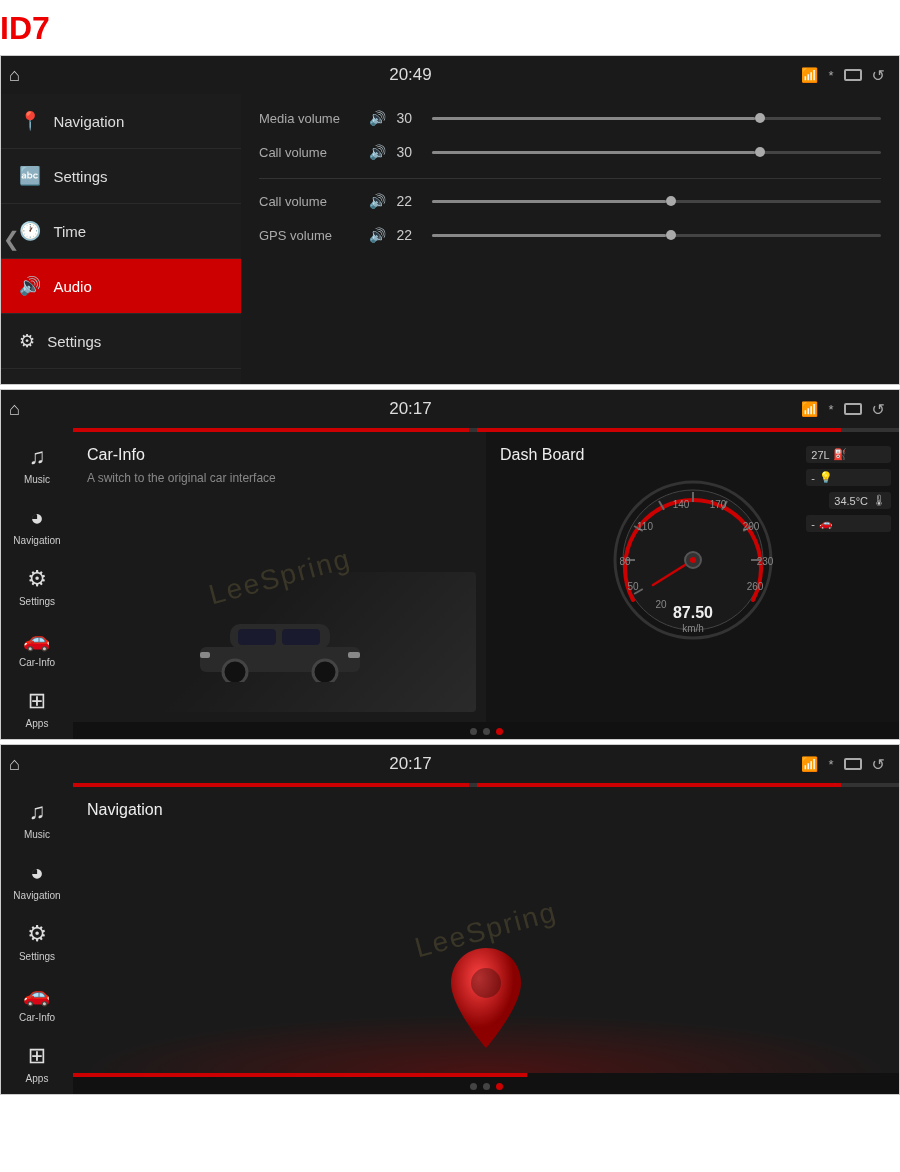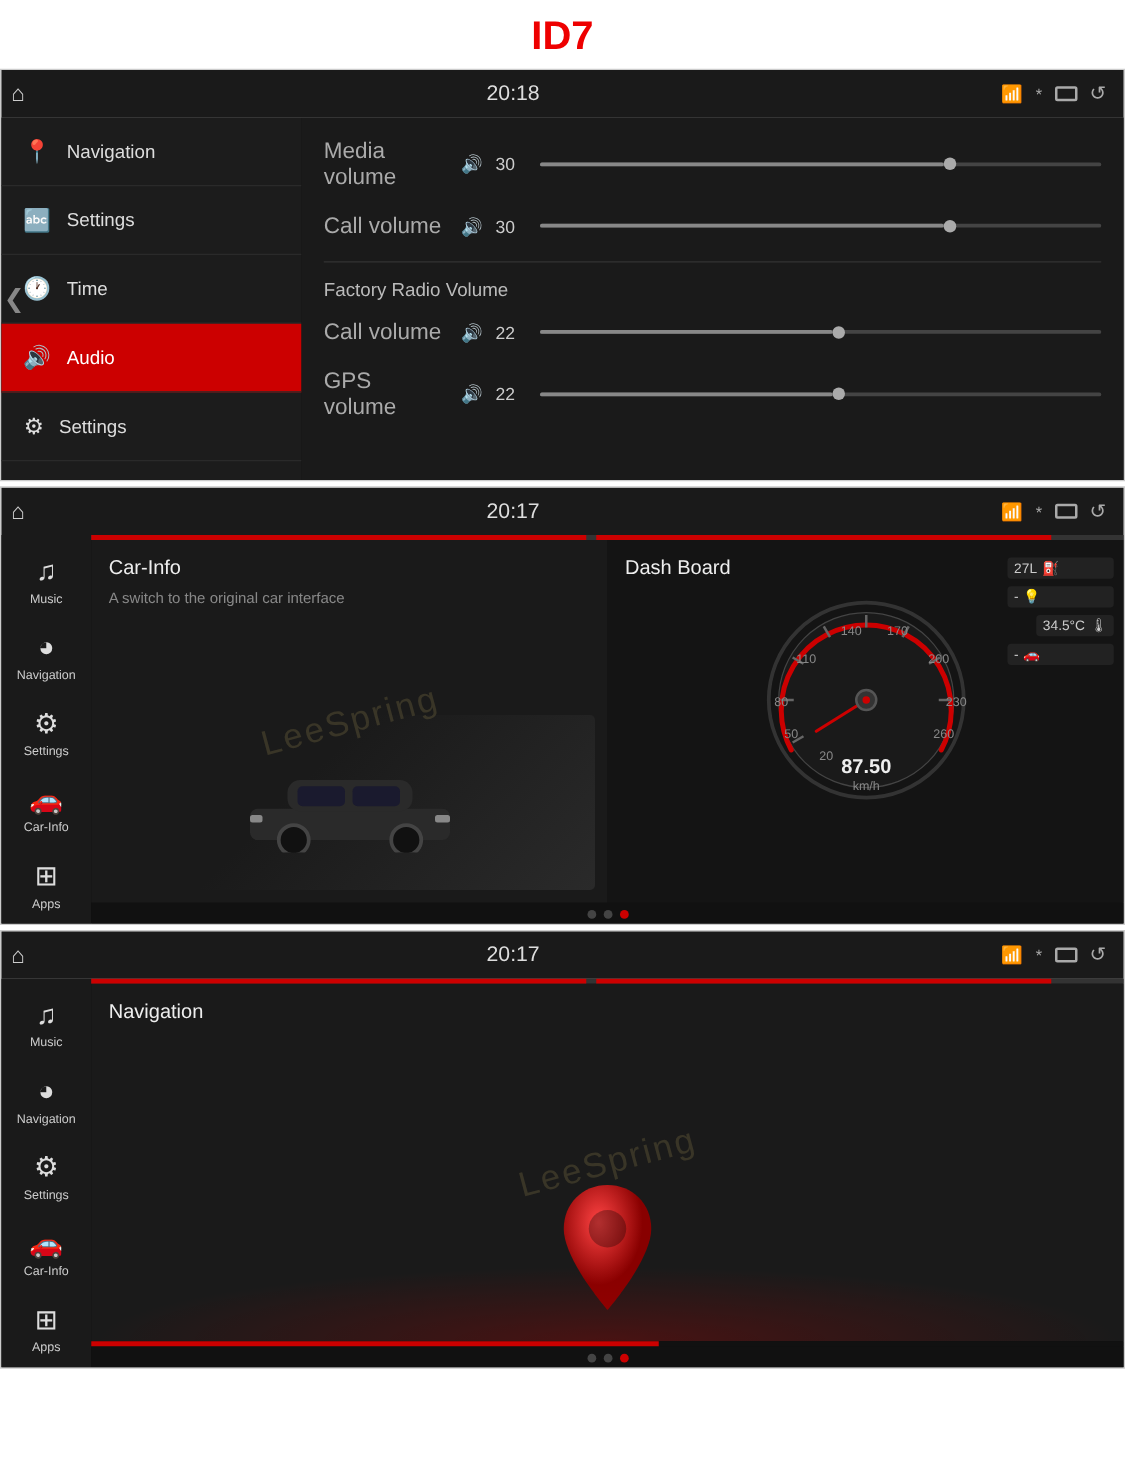--- a/index.html
+++ b/index.html
@@ -5,21 +5,20 @@
     * { box-sizing: border-box; margin: 0; padding: 0; }
     body {
       width: 900px;
       background: #fff;
       font-family: Arial, sans-serif;
       overflow-x: hidden;
     }
 
     
     .product-title {
-      text-align: center;
       font-size: 32px;
       font-weight: bold;
       color: #e00;
       padding: 10px 0 8px;
       background: #fff;
     }
 
     
     .screen-panel {
       width: 900px;
@@ -97,21 +96,21 @@
       font-weight: normal;
     }
 
     
     .volume-row {
       display: flex;
       align-items: center;
       margin-bottom: 18px;
       gap: 10px;
     }
-    .volume-label { color: #aaa; font-size: 18px; width: 100px; flex-shrink: 0; }
+    .volume-label { color: #aaa; font-size: 13px; width: 100px; flex-shrink: 0; }
     .volume-icon { color: #aaa; font-size: 14px; }
     .volume-value { color: #ccc; font-size: 14px; width: 26px; }
     .slider-track {
       flex: 1;
       height: 3px;
       background: #444;
       border-radius: 2px;
       position: relative;
     }
     .slider-fill {
@@ -242,21 +241,21 @@
 <body>
 
 <div class="product-title">ID7</div>
 
 <div class="screen-panel">
 
   <div class="status-bar">
     <div class="status-bar-left">
       <span class="home-icon">⌂</span>
     </div>
-    <div class="status-bar-center">20:18</div>
+    <div class="status-bar-center">20:49</div>
     <div class="status-bar-right">
       <span style="color:#aaa;font-size:14px;">📶</span>
       <span style="color:#aaa;font-size:13px;">*</span>
       <span class="rect-icon"></span>
       <span class="back-arrow">↺</span>
     </div>
   </div>
 
   <div class="screen1-body">
 
@@ -300,21 +299,20 @@
         <span class="volume-label">Call volume</span>
         <span class="volume-icon">🔊</span>
         <span class="volume-value">30</span>
         <div class="slider-track">
           <div class="slider-fill" style="width:72%;"></div>
           <div class="slider-thumb" style="left:72%;"></div>
         </div>
       </div>
 
       <hr class="section-divider">
-      <div class="section-title">Factory Radio Volume</div>
 
       <div class="volume-row">
         <span class="volume-label">Call volume</span>
         <span class="volume-icon">🔊</span>
         <span class="volume-value">22</span>
         <div class="slider-track">
           <div class="slider-fill" style="width:52%;"></div>
           <div class="slider-thumb" style="left:52%;"></div>
         </div>
       </div>

